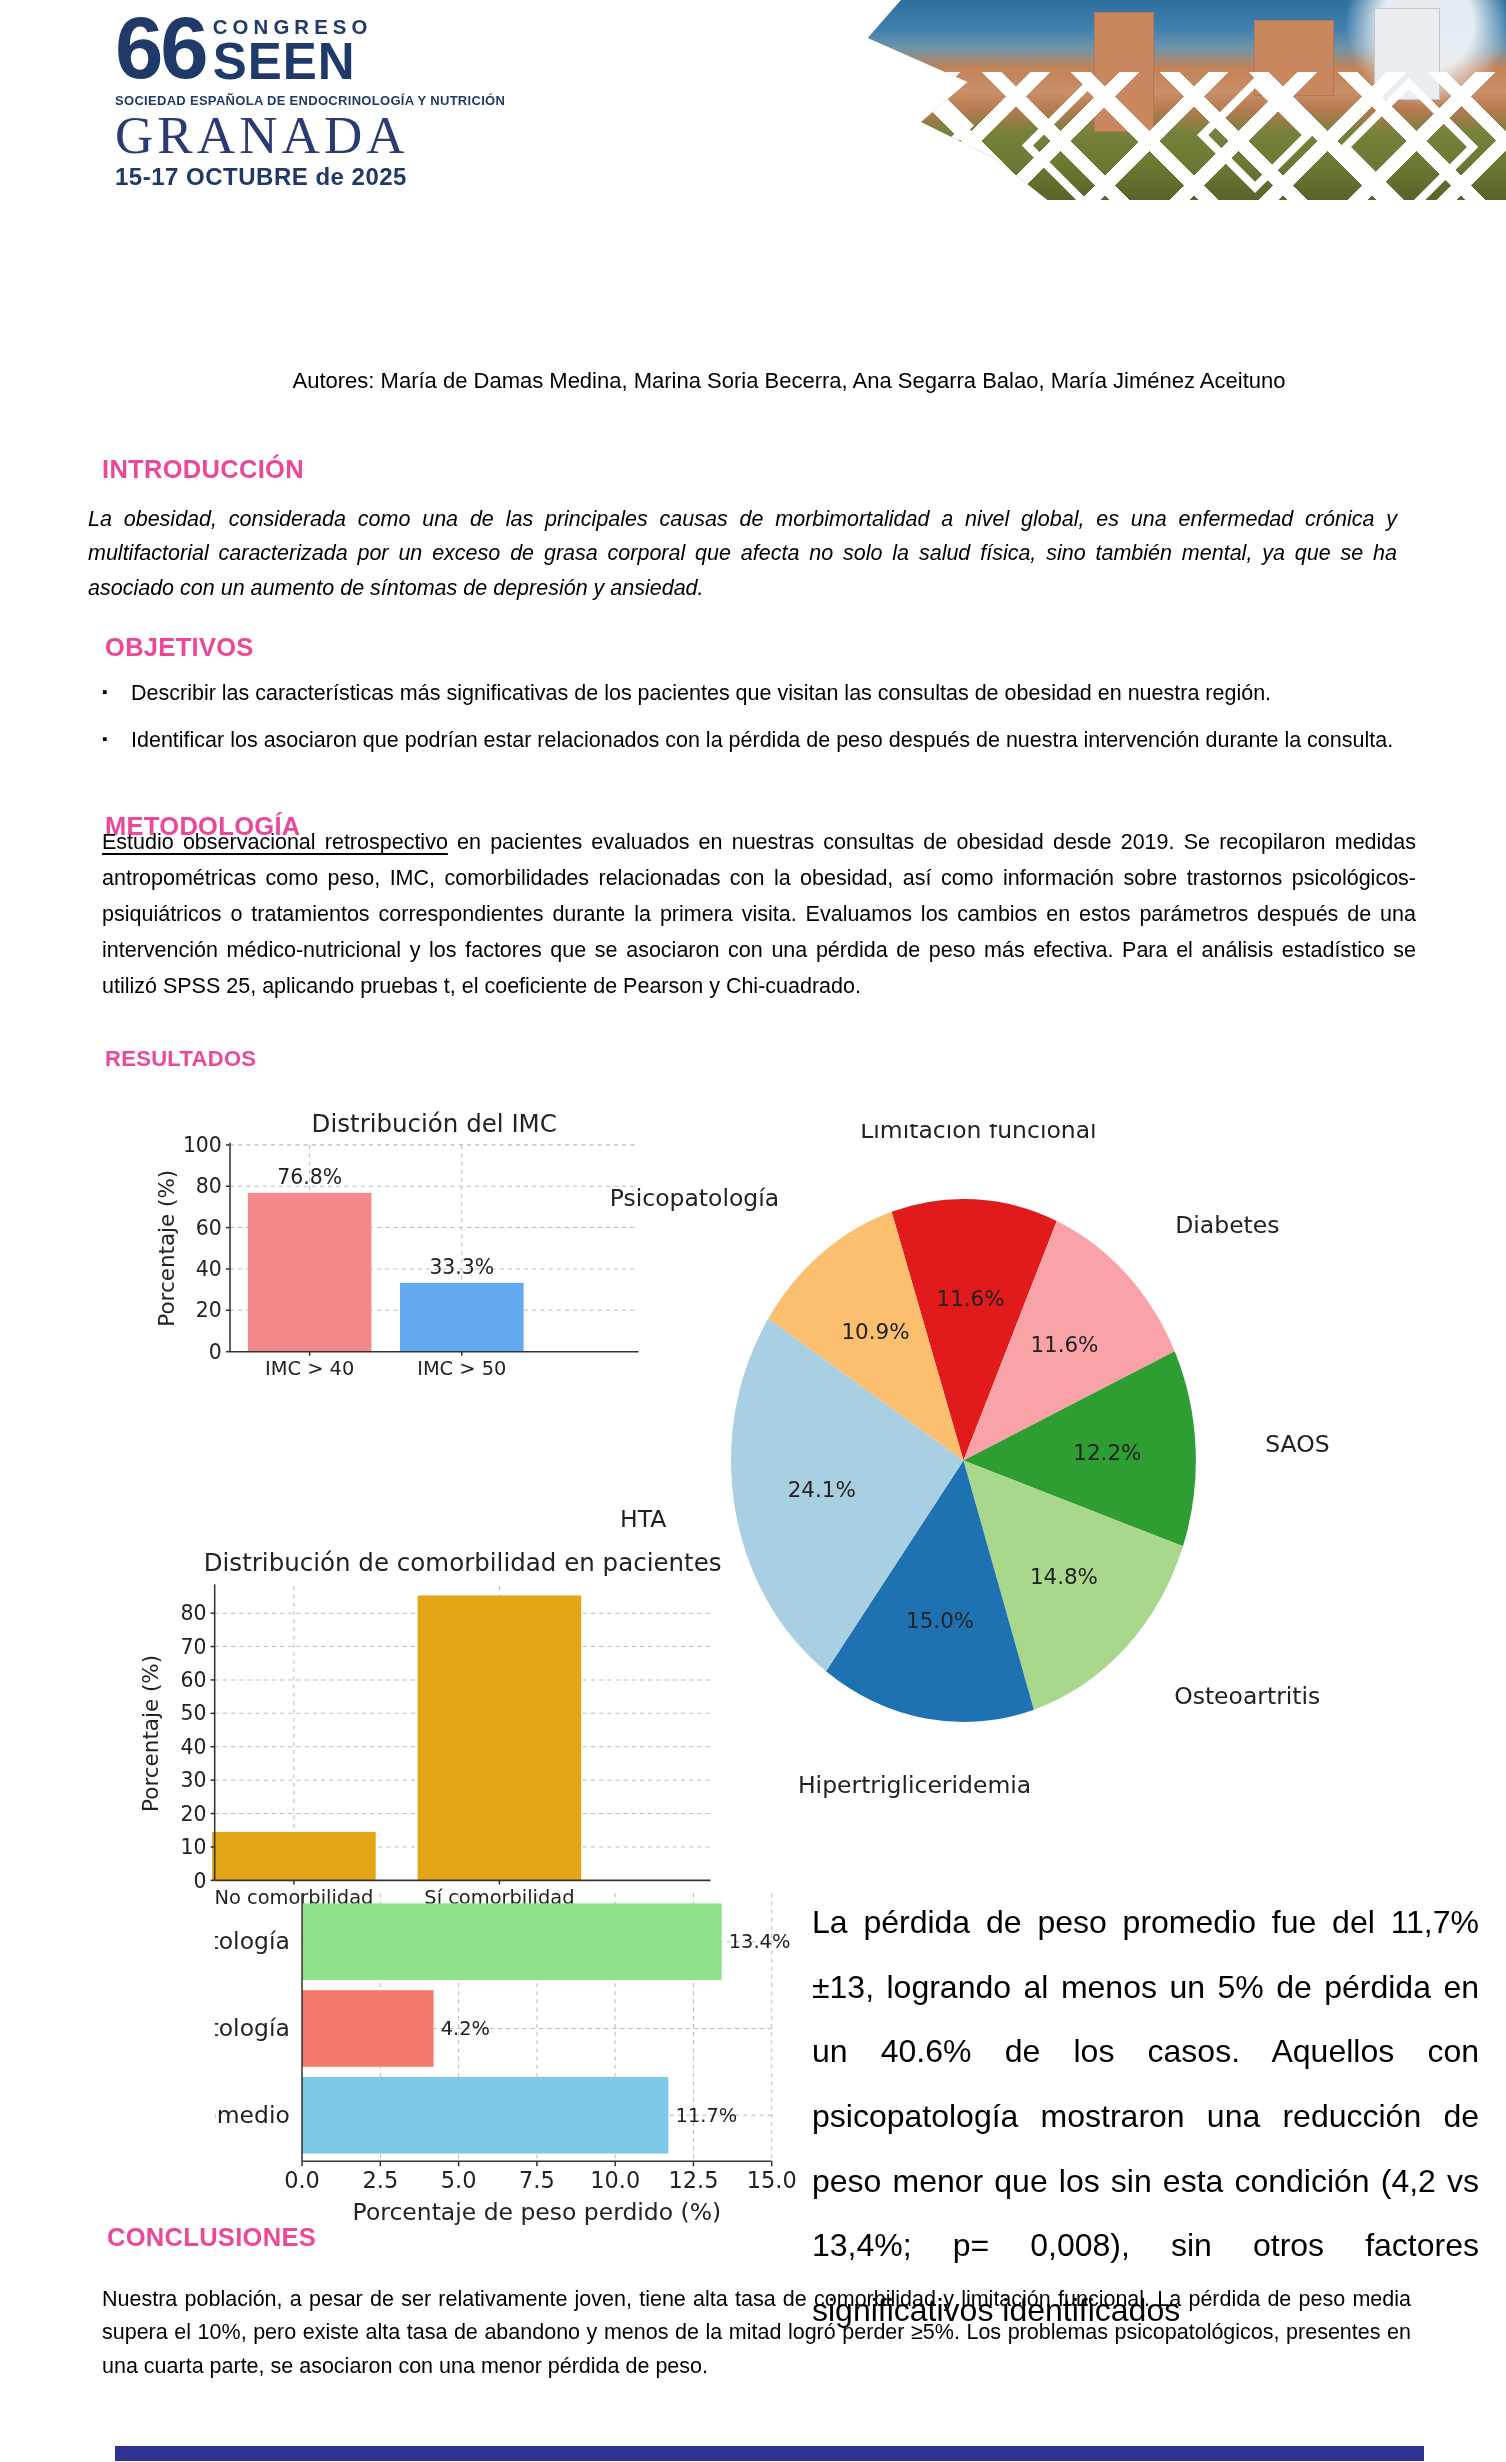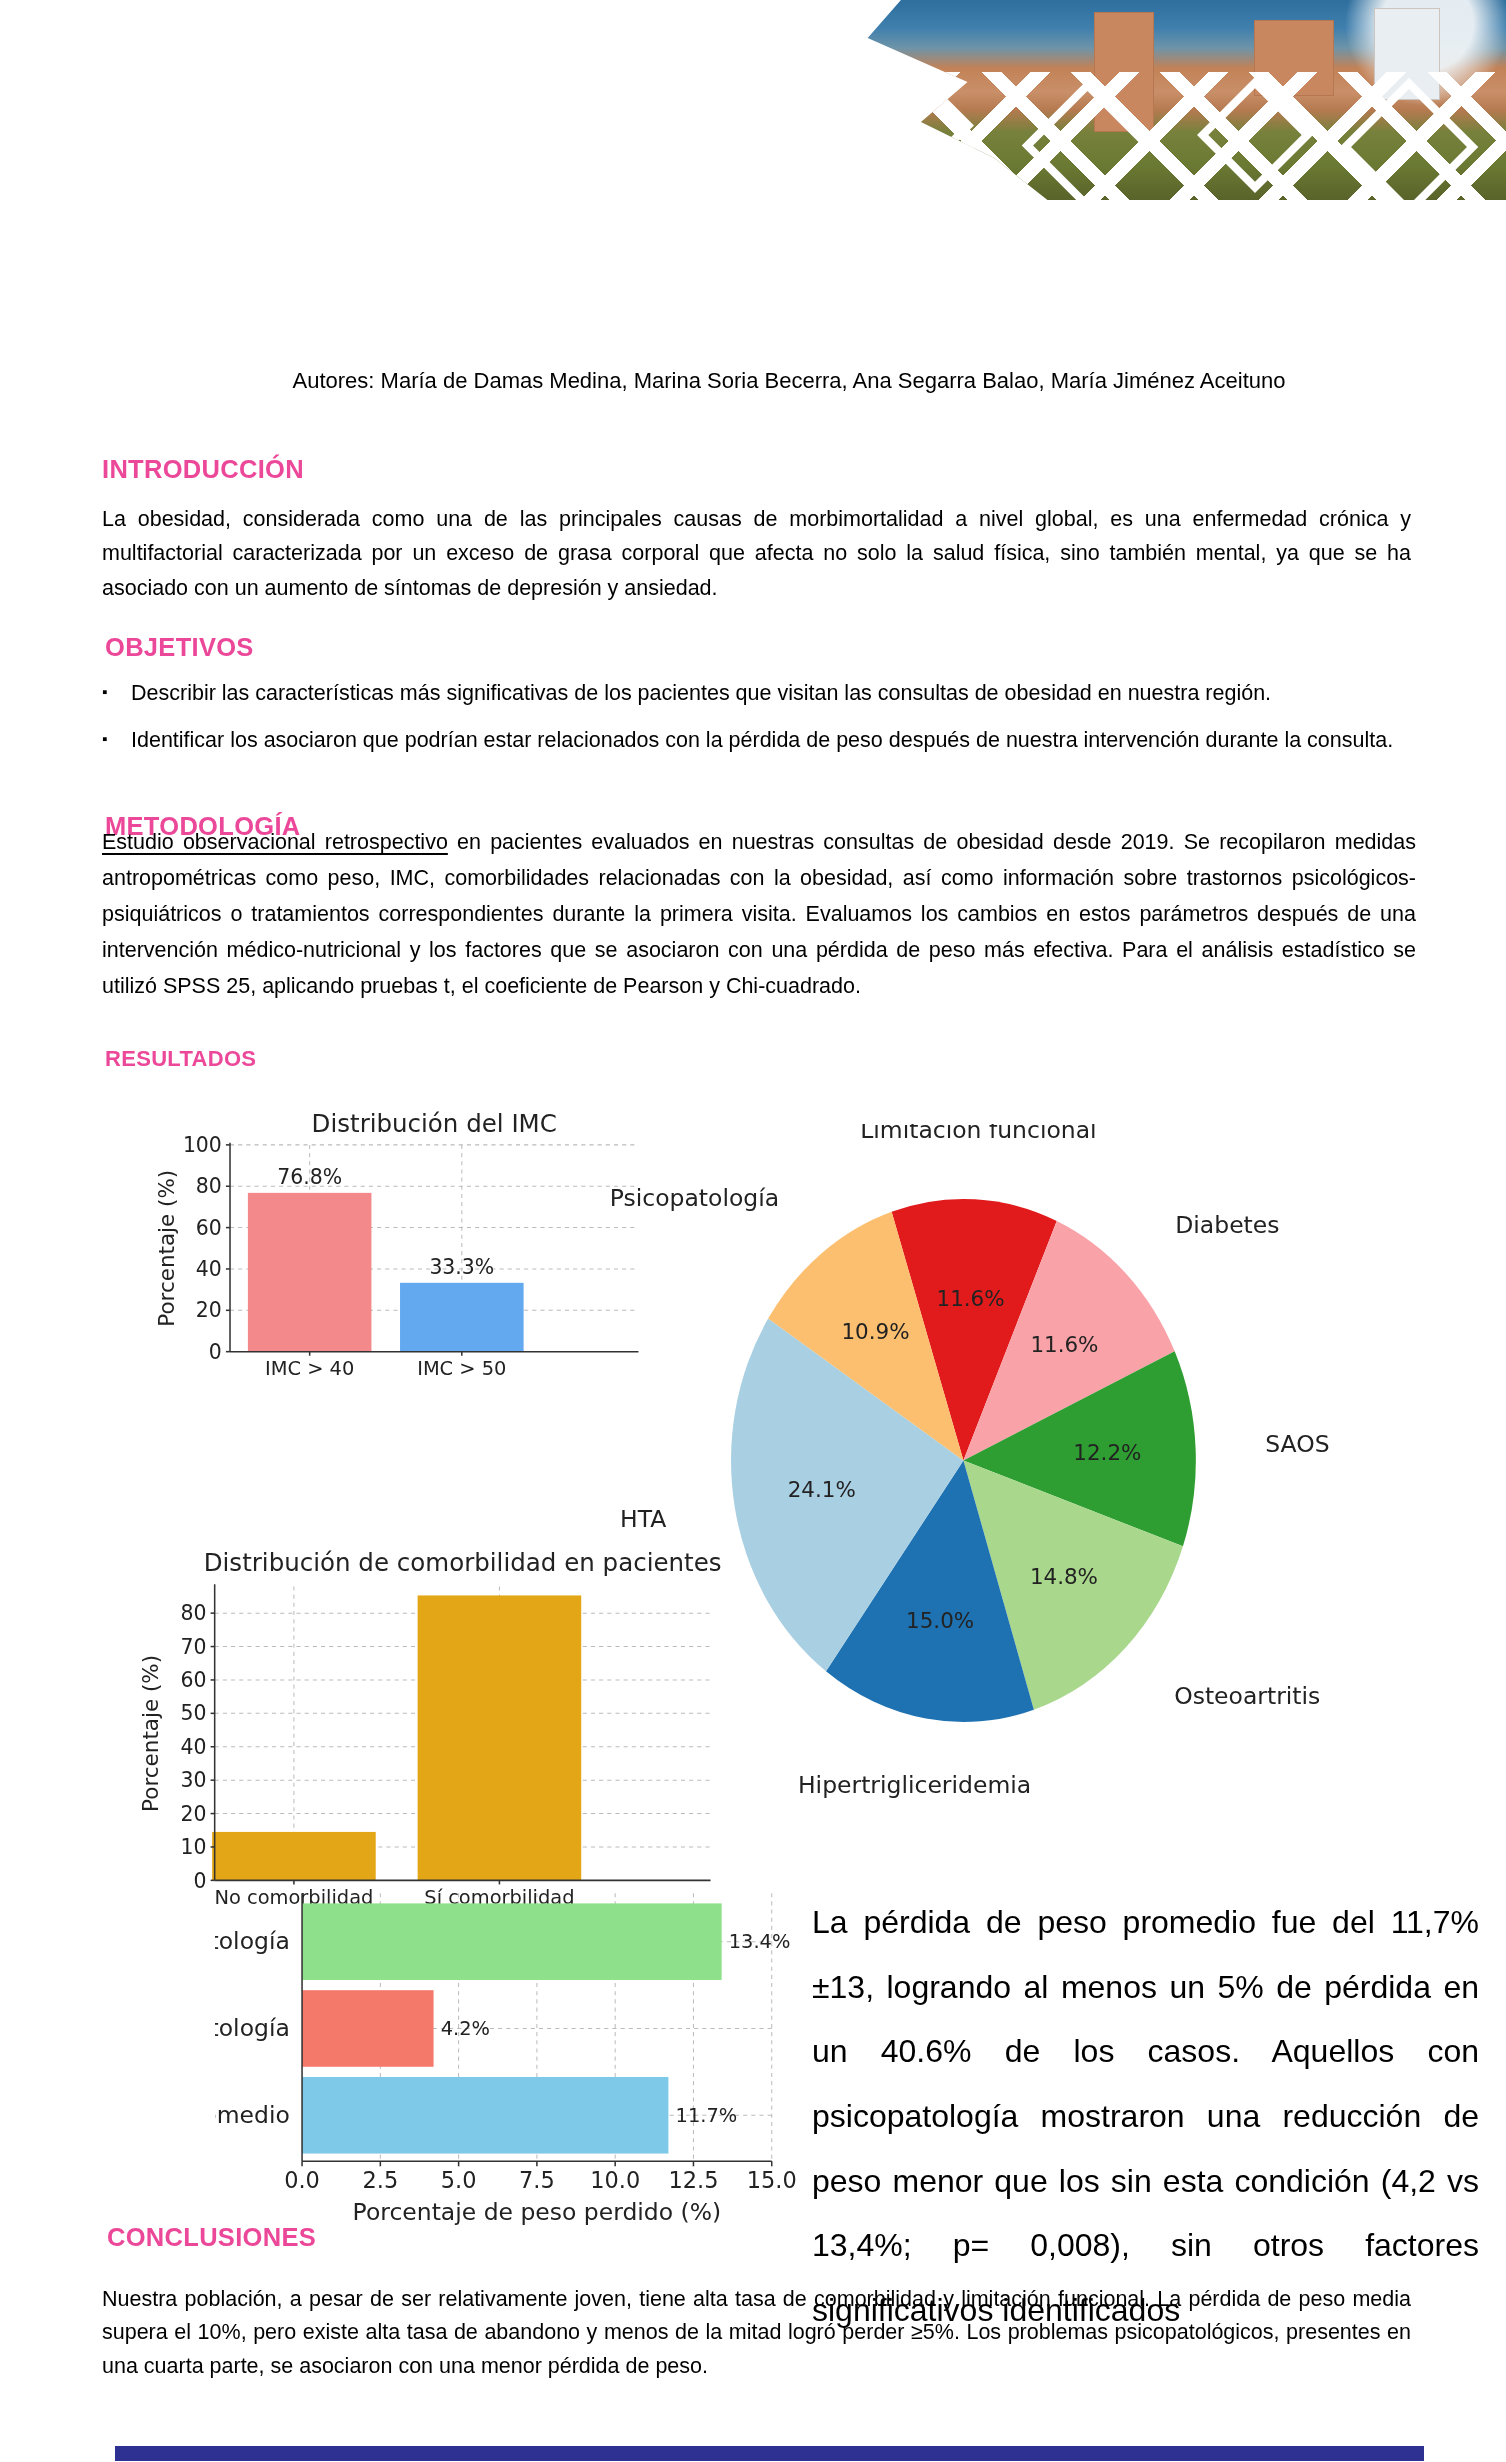--- a/index.html
+++ b/index.html
@@ -36,21 +36,21 @@
   .title-box{position:absolute;left:97px;top:234px;width:1312px;border:6.6px solid #2e3192;background:#fff;
     padding:13.3px 31px 15.3px 31px;box-sizing:border-box;text-align:center;}
   .title-box h1{margin:0;font-size:33px;font-weight:700;line-height:1.5;color:#000;}
   .authors{position:absolute;left:0;top:367px;width:1506px;text-align:center;font-size:22px;line-height:1.28;padding-left:36px;}
 
   
   .sec-h{position:absolute;color:#ec4899;font-weight:700;font-size:25.5px;letter-spacing:0.3px;}
   .jtext{text-align:justify;text-justify:inter-word;}
   .body-p{position:absolute;font-size:21.5px;line-height:1.6;}
   #intro-h{left:102px;top:455px;}
-  #intro-p{left:102px;top:502px;width:1309px;}
+  #intro-p{left:88px;top:502px;width:1309px;font-style:italic;}
   #obj-h{left:105px;top:633px;}
   .obj-list{position:absolute;left:102px;top:676px;width:1321px;}
   .obj-item{display:flex;font-size:21.5px;line-height:1.6;margin-bottom:12.3px;}
   .obj-item .bullet{flex:0 0 29px;font-size:15.3px;padding-top:4.1px;}
   .obj-item .btxt{flex:1;}
   #met-h{left:105px;top:812px;}
   #met-p{left:102px;top:824px;width:1314px;line-height:1.68;}
   #met-p .ulead{text-decoration:underline;text-underline-offset:4.1px;}
   #res-h{left:105px;top:1046px;font-size:22px;}
   #conc-h{left:107px;top:2223px;}
@@ -68,20 +68,32 @@
   .note{position:absolute;left:812px;top:1890px;width:667px;font-size:32px;line-height:2.02;text-align:justify;}
 
   
   .footer-bar{position:absolute;left:115px;top:2446px;width:1309px;height:15.3px;background:#2e3192;}
 </style>
 </head>
 <body>
 
 <div id="poster">
 
+  <div class="logo">
+    <div class="logo-row">
+      <div class="logo-66">66</div>
+      <div class="logo-col">
+        <div class="logo-congreso">CONGRESO</div>
+        <div class="logo-seen">SEEN</div>
+      </div>
+    </div>
+    <div class="logo-soc">SOCIEDAD ESPAÑOLA DE ENDOCRINOLOGÍA Y NUTRICIÓN</div>
+    <div class="logo-city">GRANADA</div>
+    <div class="logo-dates">15-17 OCTUBRE de 2025</div>
+  </div>
 
   <div class="collage">
     <div class="tower" style="left:38%;top:6%;width:9%;height:60%;"></div>
     <div class="tower" style="left:62%;top:10%;width:12%;height:38%;"></div>
     <div class="tower" style="left:80%;top:4%;width:10%;height:46%;background:#e8eef2;"></div>
     <div class="lattice"></div>
     <div class="diamond" style="left:6%;bottom:18%;width:61px;height:61px;"></div>
     <div class="diamond" style="left:30%;bottom:4%;width:77px;height:77px;"></div>
     <div class="diamond" style="left:56%;bottom:12%;width:66px;height:66px;"></div>
     <div class="diamond" style="left:78%;bottom:2%;width:82px;height:82px;"></div>

